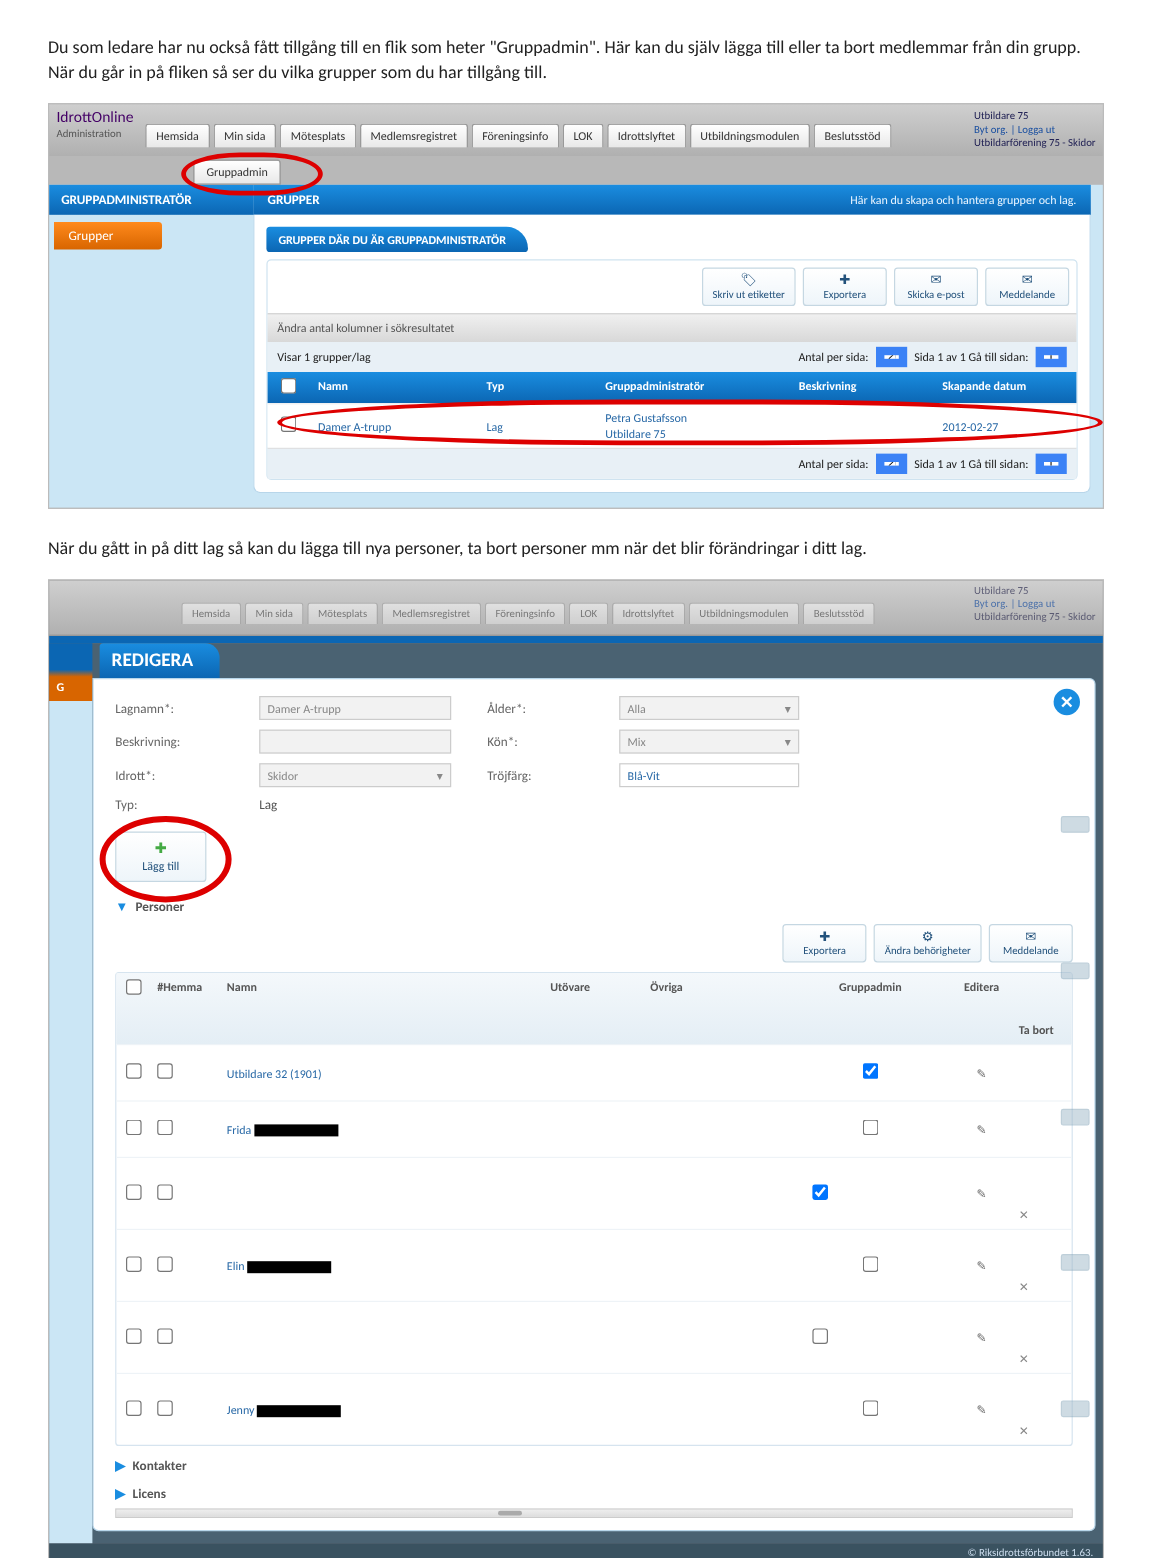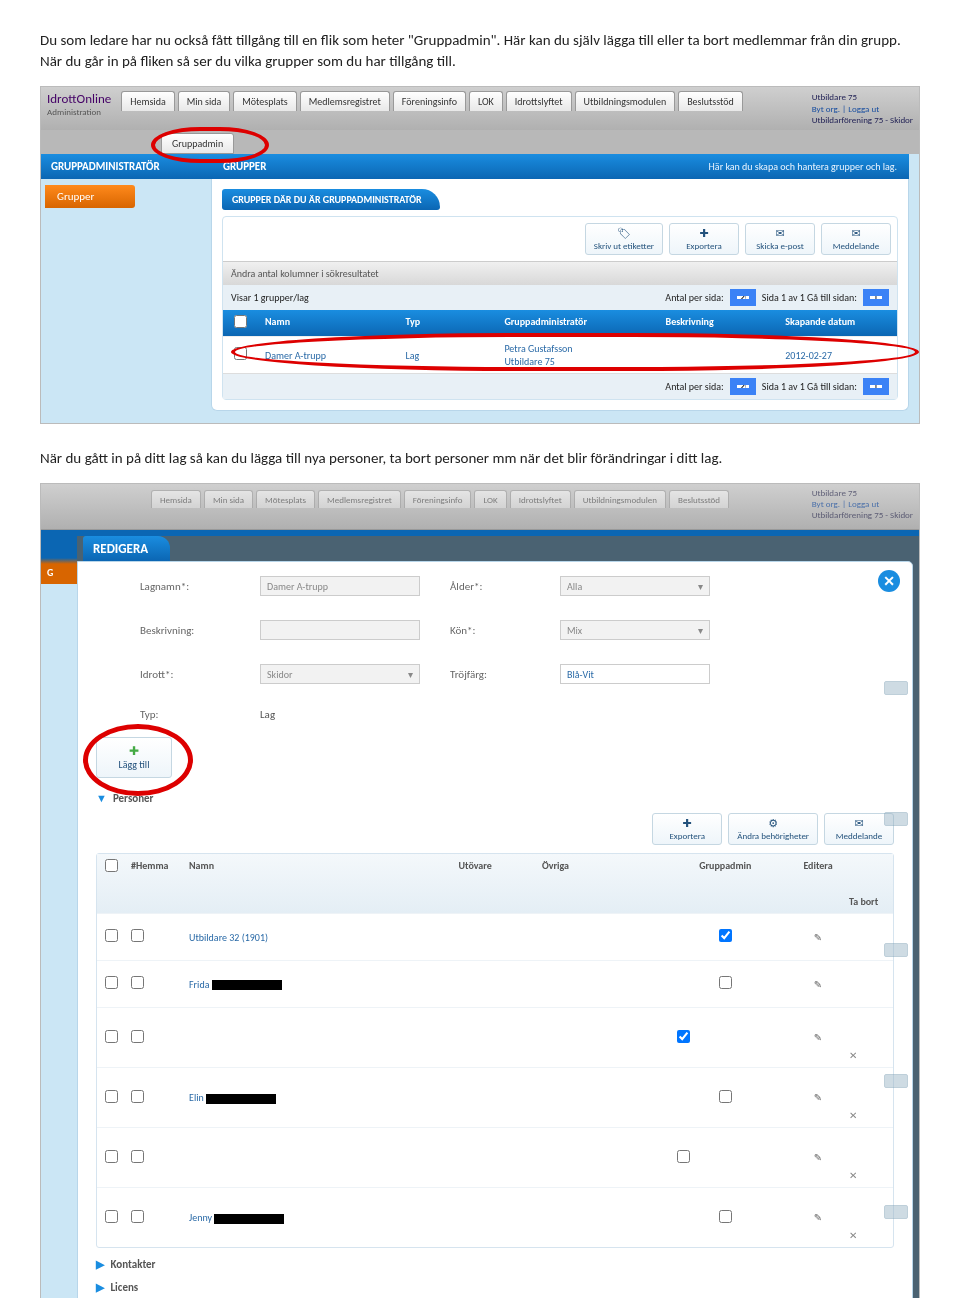--- a/index.html
+++ b/index.html
@@ -7,21 +7,21 @@
   .para { margin-bottom: 14px; line-height: 1.4; }
 
   
   .shot { margin: 14px 0 24px 0; border: 1px solid #bbb; font-size: 11px; }
   .shot1 { background: #b8b8b8; }
   .topbar1 { display: flex; background: linear-gradient(#cfcfcf,#b0b0b0); padding: 4px 6px; align-items: flex-start; }
   .logo1 { display: flex; flex-direction: column; padding-right: 10px; }
   .logo1 .t1 { font-weight: normal; font-size: 13px; color: #406; }
   .logo1 .t2 { font-size: 9px; color: #555; }
   .tabs1 { display: flex; gap: 3px; flex-wrap: wrap; }
-  .tab1 { background: linear-gradient(#fff,#e8e8e8); border: 1px solid #999; border-bottom: none; padding: 3px 8px; border-radius: 3px 3px 0 0; font-size: 10px; color: #333; }
+  .tab1 { background: linear-gradient(#fff,#e8e8e8); border: 1px solid #999; border-bottom: none; padding: 3px 8px; border-radius: 3px 3px 0 0; font-size: 10px; color: #333; margin-top: 12px; }
   .userbox1 { margin-left: auto; font-size: 9px; color: #225; line-height: 1.3; text-align: left; }
   .userbox1 a { color: #1a4fa0; }
   .row2-1 { display: flex; background: #b8b8b8; padding: 3px 6px 0 120px; }
   .tabGrupp { background: linear-gradient(#fff,#e8e8e8); border: 1px solid #999; padding: 3px 10px; border-radius: 3px 3px 0 0; font-size: 10px; color: #333; position: relative; }
   .redcirc1 { position: relative; }
   .redcirc1::after { content:""; position:absolute; left:-10px; top:-6px; width:110px; height:28px; border:4px solid #d00; border-radius: 50%/60%; pointer-events:none; }
 
   .body1 { display: flex; background: #cbe6f5; }
   .side1 { width: 170px; display:flex; flex-direction:column; }
   .sidehdr { background: linear-gradient(#1a8de0,#0b66b3); color:#fff; font-weight:bold; font-size:11px; padding:6px 10px; }
@@ -52,24 +52,24 @@
   .shot2 { background:#888; position:relative; }
   .shot2top { height:46px; background:linear-gradient(#cfcfcf,#b0b0b0); border-bottom:1px solid #999; position:relative; overflow:hidden;}
   .shot2top .faint { position:absolute; top:6px; left:110px; display:flex; gap:3px; opacity:0.5;}
   .shot2top .faint .tab1{font-size:9px;}
   .shot2top .u2{position:absolute;right:6px;top:4px;font-size:9px;line-height:1.2;color:#335;opacity:0.7;}
   .shot2top .u2 a{color:#1a4fa0;}
   .bgstrip{height:6px;background:#0b66b3;}
   .modalwrap{position:relative;background:#4a6272;padding:0 6px 10px 36px;}
   .sidefragment{position:absolute;left:0;top:0;width:36px;height:100%;background:linear-gradient(#0b66b3,#0b66b3 22px,#d86500 28px,#d86500 48px,#cbe6f5 48px);}
   .sidefragment .g{position:absolute;top:30px;left:6px;color:#fff;font-size:10px;font-weight:bold;}
-  .modaltab{display:inline-block;background:linear-gradient(#1a8de0,#0b66b3);color:#fff;font-weight:bold;font-size:13px;padding:5px 22px 5px 10px;border-radius:3px 12px 0 0;margin-left:6px;}
+  .modaltab{display:inline-block;background:linear-gradient(#1a8de0,#0b66b3);color:#fff;font-weight:bold;font-size:16px;padding:5px 22px 5px 10px;border-radius:3px 12px 0 0;margin-left:6px;}
   .modal{background:#fff;border:1px solid #b8d6ea;border-radius:0 5px 5px 5px;padding:14px 18px 10px 18px;position:relative;}
   .xbtn{position:absolute;top:8px;right:12px;width:22px;height:22px;border-radius:50%;background:#1a8de0;color:#fff;font-weight:bold;display:flex;align-items:center;justify-content:center;font-size:14px;}
-  .formgrid{display:grid;grid-template-columns:90px 160px 80px 150px;gap:24px 30px;font-size:11px;color:#555;align-items:center;margin-left:44px;}
+  .formgrid{display:grid;grid-template-columns:90px 160px 80px 150px;gap:8px 30px;font-size:11px;color:#555;align-items:center;}
   .formgrid label{color:#666;}
   .finput{height:20px;border:1px solid #ccc;background:#f2f2f2;color:#888;padding:2px 6px;font-size:10px;display:flex;align-items:center;justify-content:space-between;}
   .finput .dd{color:#888;}
   .addbtn{margin-top:16px;border:1px solid #c5d7e2;background:linear-gradient(#fff,#eef5fa);padding:6px 10px;text-align:center;font-size:10px;color:#23527c;border-radius:3px;width:76px;position:relative;}
   .addbtn .ic{display:block;color:#4a4;font-size:12px;}
   .redcirc3::after{content:"";position:absolute;left:-14px;top:-14px;width:100px;height:62px;border:5px solid #d00;border-radius:50%;pointer-events:none;}
   .sectoggle{margin-top:14px;font-size:11px;font-weight:bold;color:#555;display:flex;align-items:center;gap:6px;}
   .sectoggle .tri{color:#1a8de0;}
   .actrow2{display:flex;justify-content:flex-end;gap:6px;margin:8px 0;}
   .ptable{border:1px solid #d6e4ef;border-radius:3px;}

